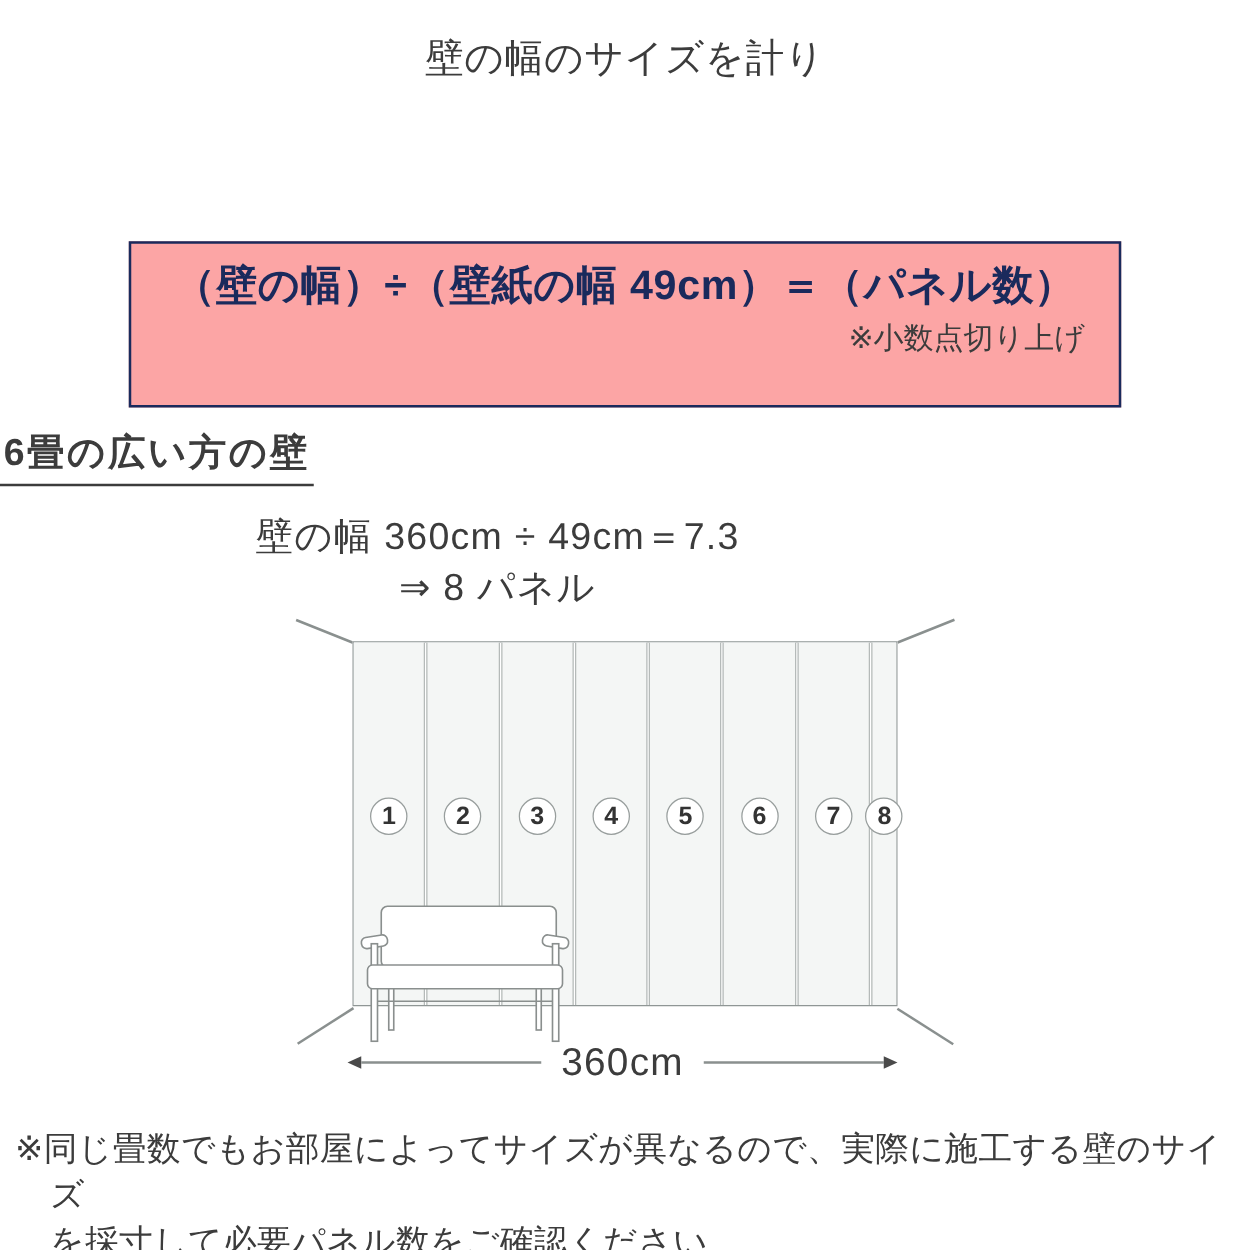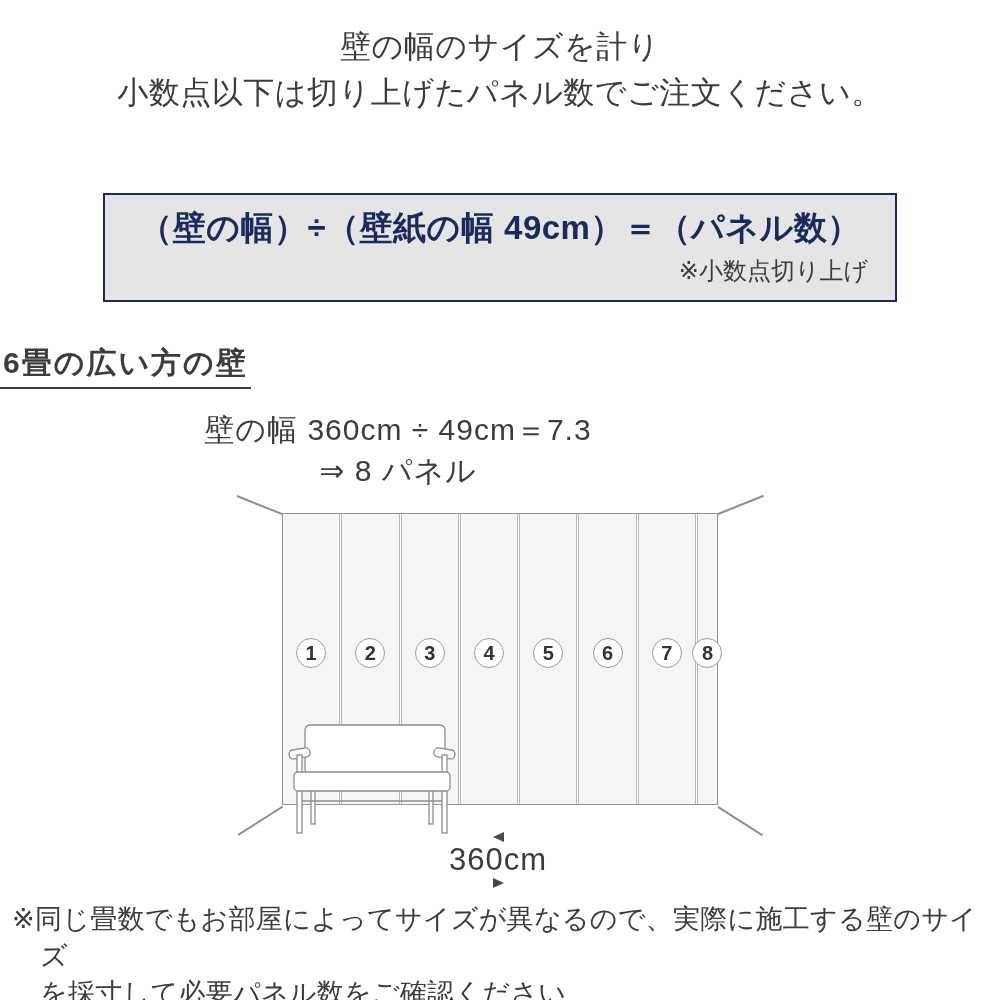--- a/index.html
+++ b/index.html
@@ -21,23 +21,23 @@
     position:absolute; top:24px; left:0; width:1000px;
     text-align:center;
     font-size:31px; line-height:46px;
     color:#3c3c3c;
     letter-spacing:0.5px;
   }
 
   
   .formula-box {
     position:absolute; left:103px; top:193px;
-    width:794px; height:109px;
+    width:794px; height:133px;
     border:2px solid #1a2a5c;
-    background:#e5e5e5;
+    background:#fca5a5;
   }
   .formula-text {
     margin-top:12px;
     text-align:center;
     font-size:33px; line-height:42px;
     font-weight:bold;
     color:#1a2a5c;
     letter-spacing:0.5px;
   }
   .formula-note {
@@ -115,21 +115,20 @@
   }
 
   .bench { position:absolute; left:288px; top:722px; z-index:4; }
 
   
   .measure {
     position:absolute; left:278px; top:832px;
     width:440px; height:36px;
     display:flex; align-items:center;
     z-index:2;
-    flex-direction:column;
   }
   .measure-line { flex:1 1 0; height:1.6px; background:#8a908f; }
   .arrowhead-left {
     width:0; height:0;
     border-top:5px solid transparent;
     border-bottom:5px solid transparent;
     border-right:11px solid #4a4a4a;
   }
   .arrowhead-right {
     width:0; height:0;
@@ -155,21 +154,20 @@
     letter-spacing:0.3px;
   }
 </style>
 </head>
 <body>
 
 <div class="stage">
 
   <div class="intro">
     <div>壁の幅のサイズを計り</div>
-    <div>小数点以下は切り上げたパネル数でご注文ください。</div>
   </div>
 
   <div class="formula-box">
     <div class="formula-text">（壁の幅）÷（壁紙の幅 49cm）＝（パネル数）</div>
     <div class="formula-note">※小数点切り上げ</div>
   </div>
 
   <div class="example-title-wrap">
     <span class="example-title">6畳の広い方の壁</span>
   </div>

